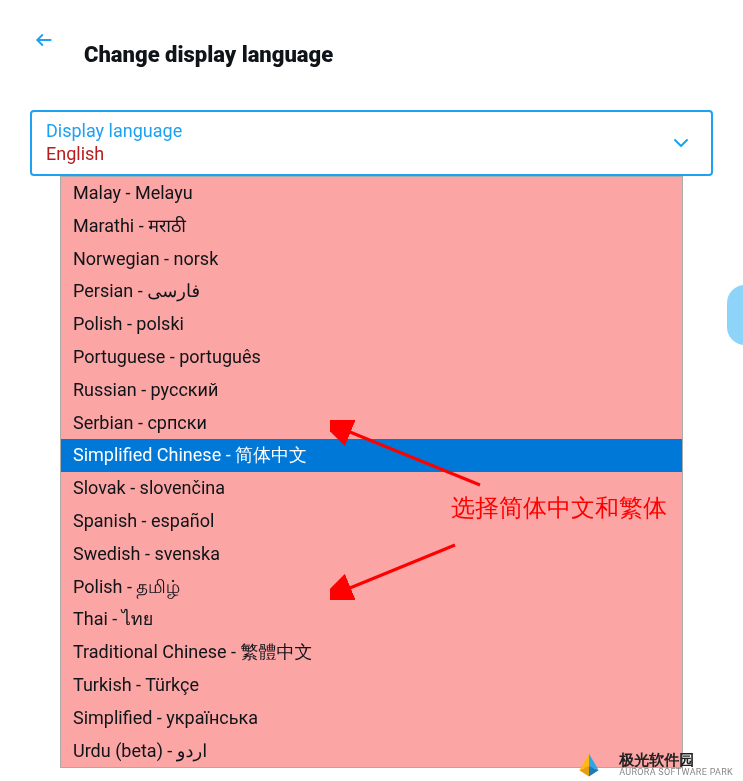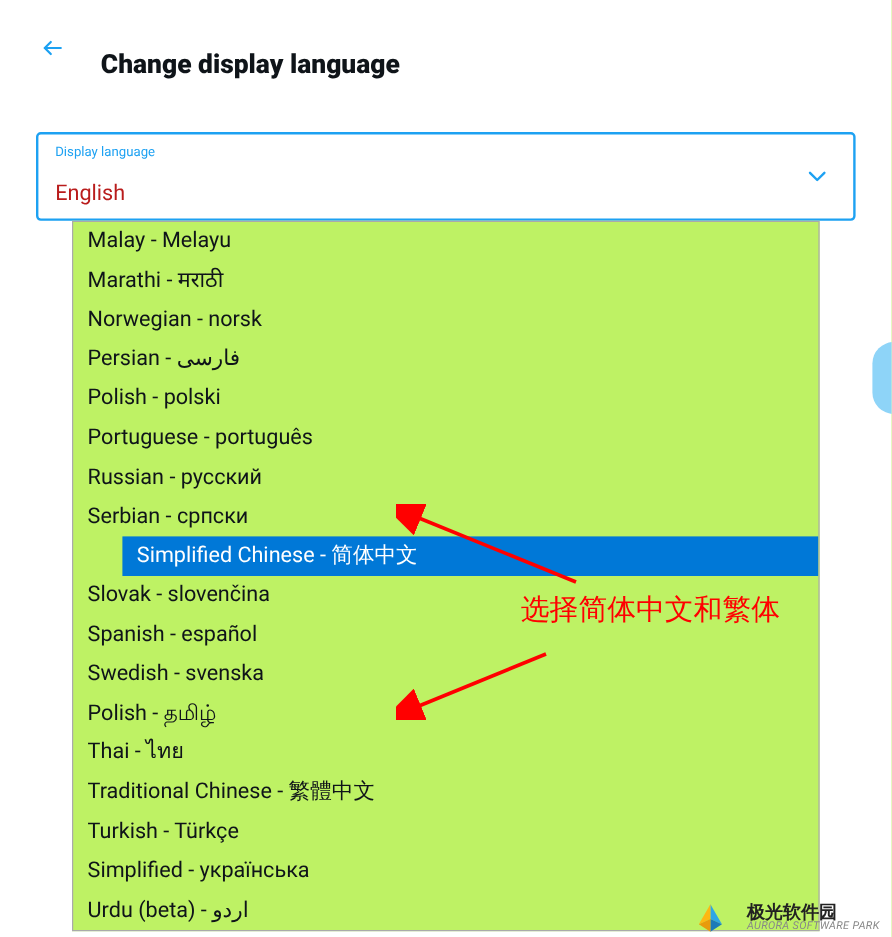--- a/index.html
+++ b/index.html
@@ -42,41 +42,41 @@
     }
     .select-box {
       border: 2px solid #1DA1F2;
       border-radius: 4px;
       padding: 8px 14px 10px 14px;
       cursor: pointer;
       position: relative;
       background: #fff;
     }
     .select-label {
-      font-size: 11px;
+      font-size: 18px;
       color: #1DA1F2;
-      margin-bottom: 18px;
+      margin-bottom: 2px;
     }
     .select-value {
       font-size: 18px;
       color: #b91c1c;
     }
     .chevron-icon {
       position: absolute;
       right: 18px;
       top: 50%;
       transform: translateY(-50%);
       color: #1DA1F2;
       width: 24px;
       height: 24px;
     }
     .dropdown {
       margin: 0 30px;
       border: 1px solid #aaa;
-      background: #bef264;
+      background: #fca5a5;
       max-height: 600px;
       overflow-y: scroll;
       position: relative;
     }
     .dropdown::-webkit-scrollbar {
       width: 17px;
     }
     .dropdown::-webkit-scrollbar-track {
       background: #f1f1f1;
     }
@@ -91,33 +91,32 @@
     .list-item {
       padding: 2px 12px;
       font-size: 18px;
       color: #0F1419;
       cursor: pointer;
       line-height: 1.6;
     }
     .list-item.highlighted {
       background: #0078D7;
       color: #fff;
-      margin-left: 41px;
     }
     .annotation {
       position: absolute;
       font-size: 24px;
       font-weight: 500;
       color: #FF0000;
       line-height: 1.5;
       pointer-events: none;
     }
     .annotation-text {
       top: 490px;
-      left: 434px;
+      left: 451px;
     }
     .arrow-svg {
       position: absolute;
       pointer-events: none;
     }
     .corner-circle {
       position: absolute;
       right: -2px;
       top: 285px;
       width: 18px;
@@ -144,21 +143,20 @@
     }
     .wm-cn {
       font-size: 15px;
       font-weight: bold;
       color: #222;
     }
     .wm-en {
       font-size: 9px;
       color: #888;
       letter-spacing: 0.3px;
-      font-style: italic;
     }
   </style>
 </head>
 <body>
 
 <div class="header">
   <span class="back-icon">
     <svg viewBox="0 0 24 24" width="22" height="22" fill="none" stroke="currentColor" stroke-width="2.2" stroke-linecap="round" stroke-linejoin="round">
       <line x1="20" y1="12" x2="4" y2="12"></line>
       <polyline points="10,18 4,12 10,6"></polyline>

